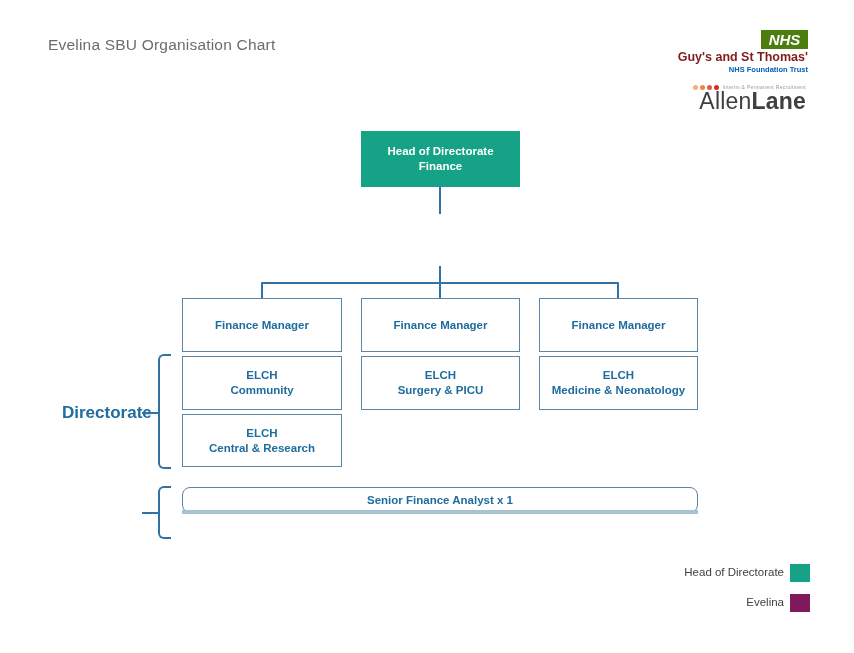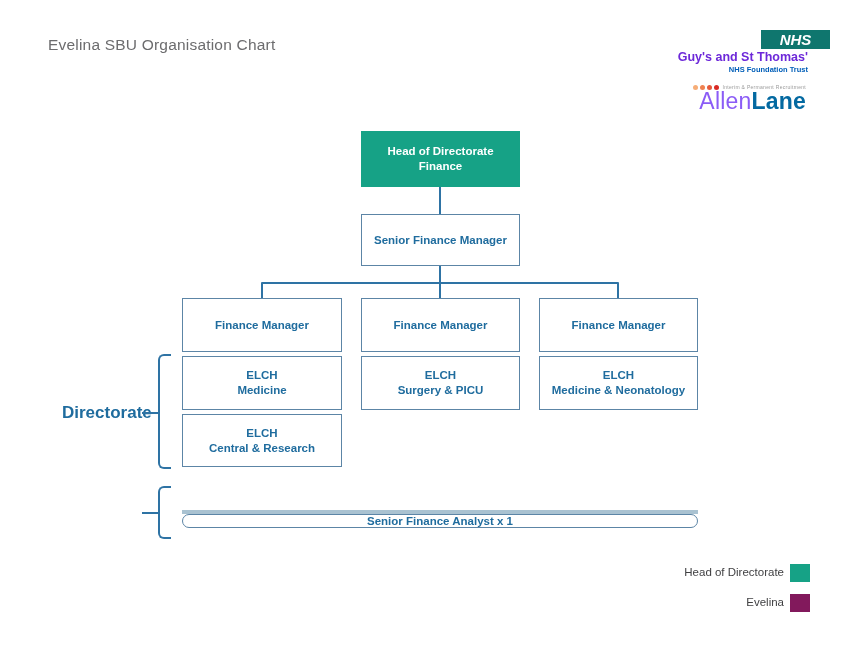--- a/index.html
+++ b/index.html
@@ -2,45 +2,45 @@
 <html><head>
 <meta charset="utf-8">
 <style>
   html,body{margin:0;padding:0;background:#fff;}
   #canvas{
     position:relative;width:854px;height:653px;background:#ffffff;overflow:hidden;
     font-family:Liberation Sans, sans-serif;
   }
   
   .page-title{position:absolute;left:48px;top:36px;font-size:15.5px;color:#6c6c6e;letter-spacing:.2px;}
-  .nhs-rect{position:absolute;left:761px;top:30px;width:69px;height:19px;background:#0f766e;
+  .nhs-rect{position:absolute;left:761px;top:30px;width:47px;height:19px;background:#4d7c0f;
     color:#fff;font-style:italic;font-weight:bold;font-size:15px;line-height:19px;text-align:center;}
-  .nhs-org{position:absolute;right:46px;top:50px;font-size:12.5px;font-weight:bold;color:#6d28d9;white-space:nowrap;}
+  .nhs-org{position:absolute;right:46px;top:50px;font-size:12.5px;font-weight:bold;color:#7f1d1d;white-space:nowrap;}
   .nhs-foundation{position:absolute;right:46px;top:65px;font-size:7.5px;font-weight:bold;color:#005EB8;padding-left:24px;}
   .al-tagrow{position:absolute;right:48px;top:84px;display:flex;align-items:center;gap:2px;}
   .al-dot{width:5px;height:5px;border-radius:50%;display:inline-block;}
   .al-dot1{background:#F6AD77;} .al-dot2{background:#EF8150;} .al-dot3{background:#E65A3C;} .al-dot4{background:#D92B26;}
   .al-tagline{font-size:5px;color:#9a9a9a;margin-left:2px;letter-spacing:.3px;}
   .al-name{position:absolute;right:48px;top:88px;font-size:23px;letter-spacing:.2px;white-space:nowrap;}
-  .al-allen{color:#8b5cf6;font-weight:400;text-align:center;}
-  .al-lane{color:#0369a1;font-weight:bold;}
+  .al-allen{color:#404040;font-weight:400;text-align:center;}
+  .al-lane{color:#404040;font-weight:bold;}
   
   .node{position:absolute;box-sizing:border-box;display:flex;flex-direction:column;align-items:center;
     justify-content:center;text-align:center;font-weight:bold;font-size:11.5px;line-height:15px;
     color:#1F6C9E;background:#fff;border:1px solid #5C85A6;}
   .node-head{left:361px;top:131px;width:159px;height:56px;color:#ffffff;border:none;}
   .node-sfm{left:361px;top:214px;width:159px;height:52px;}
   .node-fm1{left:182px;top:298px;width:160px;height:54px;}
   .node-fm2{left:361px;top:298px;width:159px;height:54px;}
   .node-fm3{left:539px;top:298px;width:159px;height:54px;}
   .node-el1{left:182px;top:356px;width:160px;height:54px;}
   .node-el2{left:361px;top:356px;width:159px;height:54px;}
   .node-el3{left:539px;top:356px;width:159px;height:54px;}
   .node-elc{left:182px;top:414px;width:160px;height:53px;}
-  .node-an1{left:182px;top:514px;width:516px;height:14px;border-radius:8px;}
+  .node-an1{left:182px;top:487px;width:516px;height:26px;border-radius:8px;}
   .node-an2{left:182px;top:515px;width:516px;height:22px;}
   .an-divider{position:absolute;left:182px;top:510px;width:516px;height:4px;background:#A9C2D1;}
   
   .conn{position:absolute;background:#2E73A4;}
   .c-v1{left:439px;top:187px;width:2px;height:27px;}
   .c-v2{left:439px;top:266px;width:2px;height:17px;}
   .c-h1{left:261px;top:282px;width:358px;height:2px;border-radius:2px;}
   .c-d1{left:261px;top:283px;width:2px;height:15px;}
   .c-d2{left:439px;top:283px;width:2px;height:15px;}
   .c-d3{left:617px;top:283px;width:2px;height:15px;}
@@ -90,37 +90,34 @@
   <div class="conn c-h1"></div>
   <div class="conn c-d1"></div>
   <div class="conn c-d2"></div>
   <div class="conn c-d3"></div>
 
   <div class="node node-head" style="background-color: rgb(22, 162, 134);">
     <span>Head of Directorate</span>
     <span>Finance</span>
   </div>
 
-  <div class="node node-sfm">
-    <span>Senior Finance Manager</span>
-  </div>
 
   <div class="node node-fm1">
     <span>Finance Manager</span>
   </div>
   <div class="node node-fm2">
     <span>Finance Manager</span>
   </div>
   <div class="node node-fm3">
     <span>Finance Manager</span>
   </div>
 
   <div class="node node-el1">
     <span>ELCH</span>
-    <span>Medicine</span>
+    <span>Community</span>
   </div>
   <div class="node node-el2">
     <span>ELCH</span>
     <span>Surgery &amp; PICU</span>
   </div>
   <div class="node node-el3">
     <span>ELCH</span>
     <span>Medicine &amp; Neonatology</span>
   </div>
   <div class="node node-elc">

